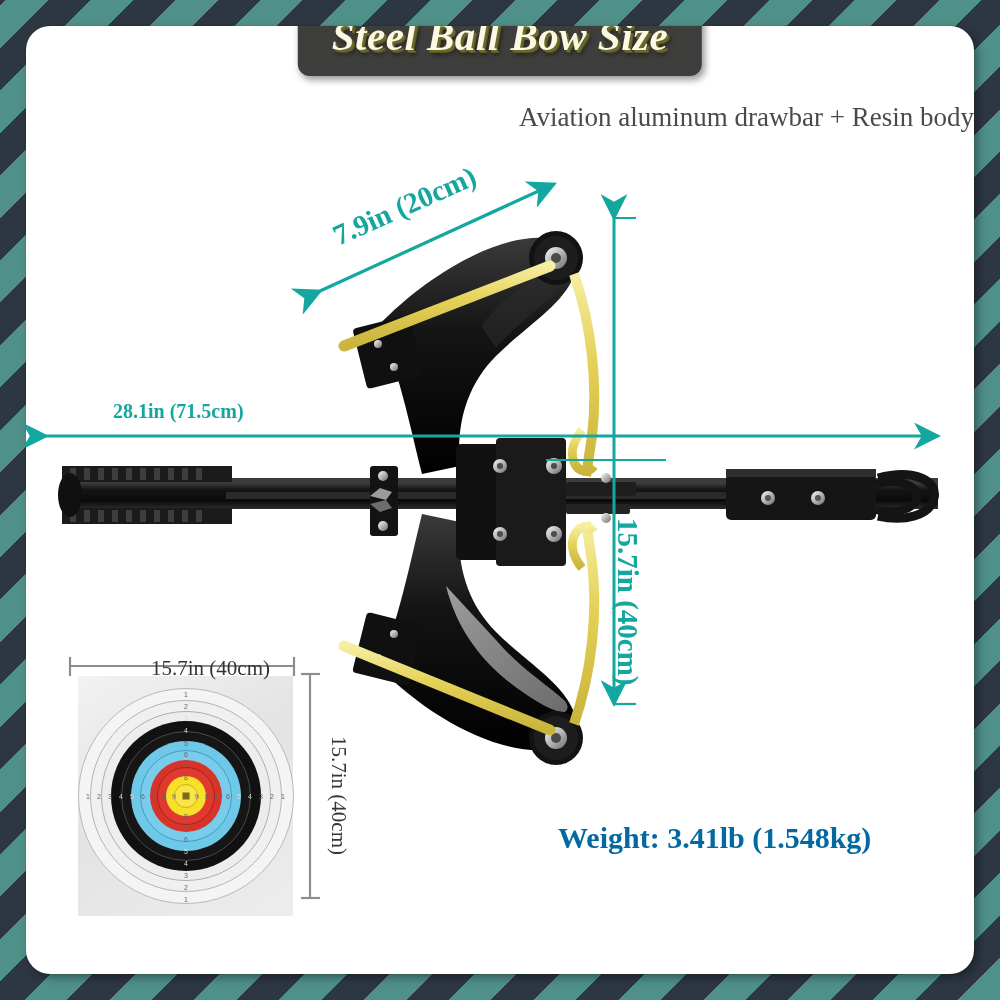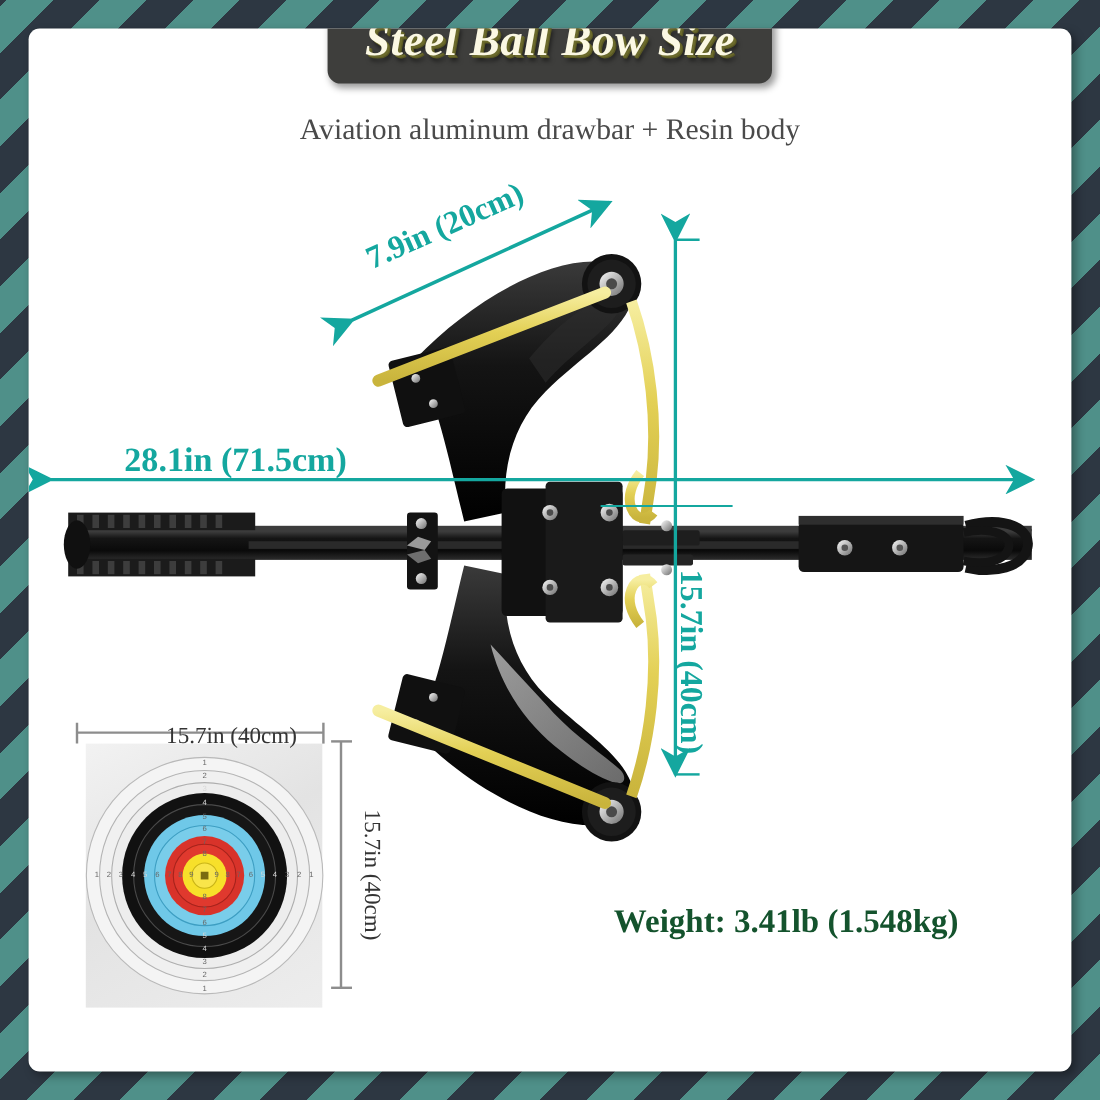--- a/index.html
+++ b/index.html
@@ -18,21 +18,21 @@
       repeating-linear-gradient(
         -45deg,
         #4f9089 0px, #4f9089 30px,
         #2d3742 30px, #2d3742 60px
       );
   }
   #card{
     position:absolute;
     left:26px;top:26px;right:26px;bottom:26px;
     background:#ffffff;
-    border-radius:10px;
+    border-radius:24px;
     box-shadow:0 0 0 1px rgba(0,0,0,.05), 4px 4px 9px rgba(0,0,0,.35);
     overflow:hidden;
   }
 
   
   #title-plate{
     position:absolute;
     left:50%;transform:translateX(-50%);
     top:-26px;
     background:#3e3e3c;
@@ -49,21 +49,21 @@
     letter-spacing:.5px;
     white-space:nowrap;
     text-shadow:
        2px 2px 0 #6b6a2c,
        3px 3px 0 #595823,
        4px 5px 4px rgba(0,0,0,.5);
   }
   #subtitle{
     position:absolute;
     top:76px;left:0;right:0;
-    text-align:center;
+    text-align:right;
     font-size:27px;
     color:#4a4a4a;
     font-family:"Liberation Serif", serif;
   }
 
   
   .teal-label{
     position:absolute;
     color:#14a79f;
     font-weight:bold;
@@ -81,21 +81,21 @@
     position:absolute;inset:0;
     width:100%;height:100%;
     pointer-events:none;
   }
 
   
   #weight-text{
     position:absolute;
     left:532px;top:795px;
     font-size:30px;font-weight:bold;
-    color:#14532d;
+    color:#0369a1;
     font-family:"Liberation Serif", serif;
     white-space:nowrap;
   }
   #note-wrap{
     position:absolute;
     left:348px;top:855px;
     font-size:22px;
     color:#17a79f;
     font-family:"Liberation Serif", serif;
     white-space:nowrap;
@@ -301,21 +301,21 @@
 
       <line x1="588" y1="192" x2="588" y2="678" stroke="#14a79f" stroke-width="3" marker-start="url(#tealArrow)" marker-end="url(#tealArrow)"></line>
 
       <line x1="588" y1="192" x2="610" y2="192" stroke="#14a79f" stroke-width="2.2"></line>
       <line x1="588" y1="678" x2="610" y2="678" stroke="#14a79f" stroke-width="2.2"></line>
       <line x1="520" y1="434" x2="640" y2="434" stroke="#14a79f" stroke-width="2"></line>
     </svg>
 
     <div class="teal-label" style="left:302px;top:196px;font-size:29px;transform:rotate(-24deg);transform-origin:left top;">7.9in (20cm)</div>
 
-    <div class="teal-label" style="left:87px;top:374px;font-size:31px;font-family:Liberation Serif, serif;">28.1in (71.5cm)</div>
+    <div class="teal-label" style="left:87px;top:374px;font-size:20px;font-family:Liberation Serif, serif;">28.1in (71.5cm)</div>
 
     <div class="teal-label" style="left:618px;top:492px;font-size:29px;
                 transform:rotate(90deg);transform-origin:left top;">15.7in (40cm)</div>
 
     <div id="target-box">
 
       <div class="ring" style="width:214px;height:214px;background:#f4f4f4;border:1px solid #b9b9b9;"></div>
       <div class="ring" style="width:190px;height:190px;background:#f0f0f0;border:1px solid #b4b4b4;"></div>
       <div class="ring" style="width:168px;height:168px;background:#ededed;border:1px solid #aeaeae;"></div>
       <div class="ring" style="width:150px;height:150px;background:#111;"></div>

